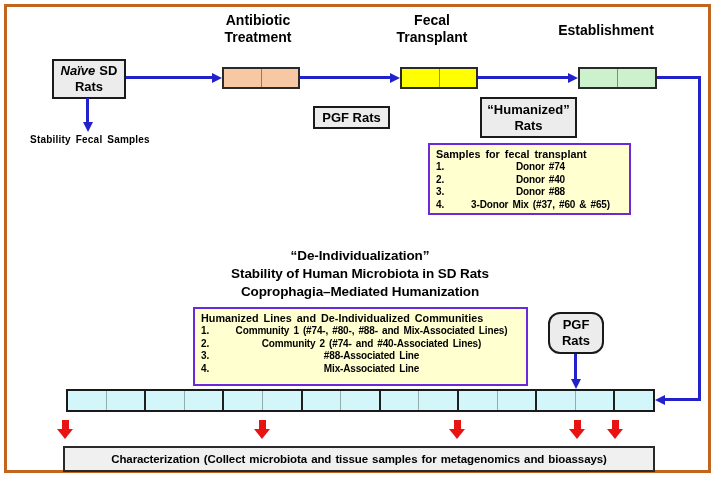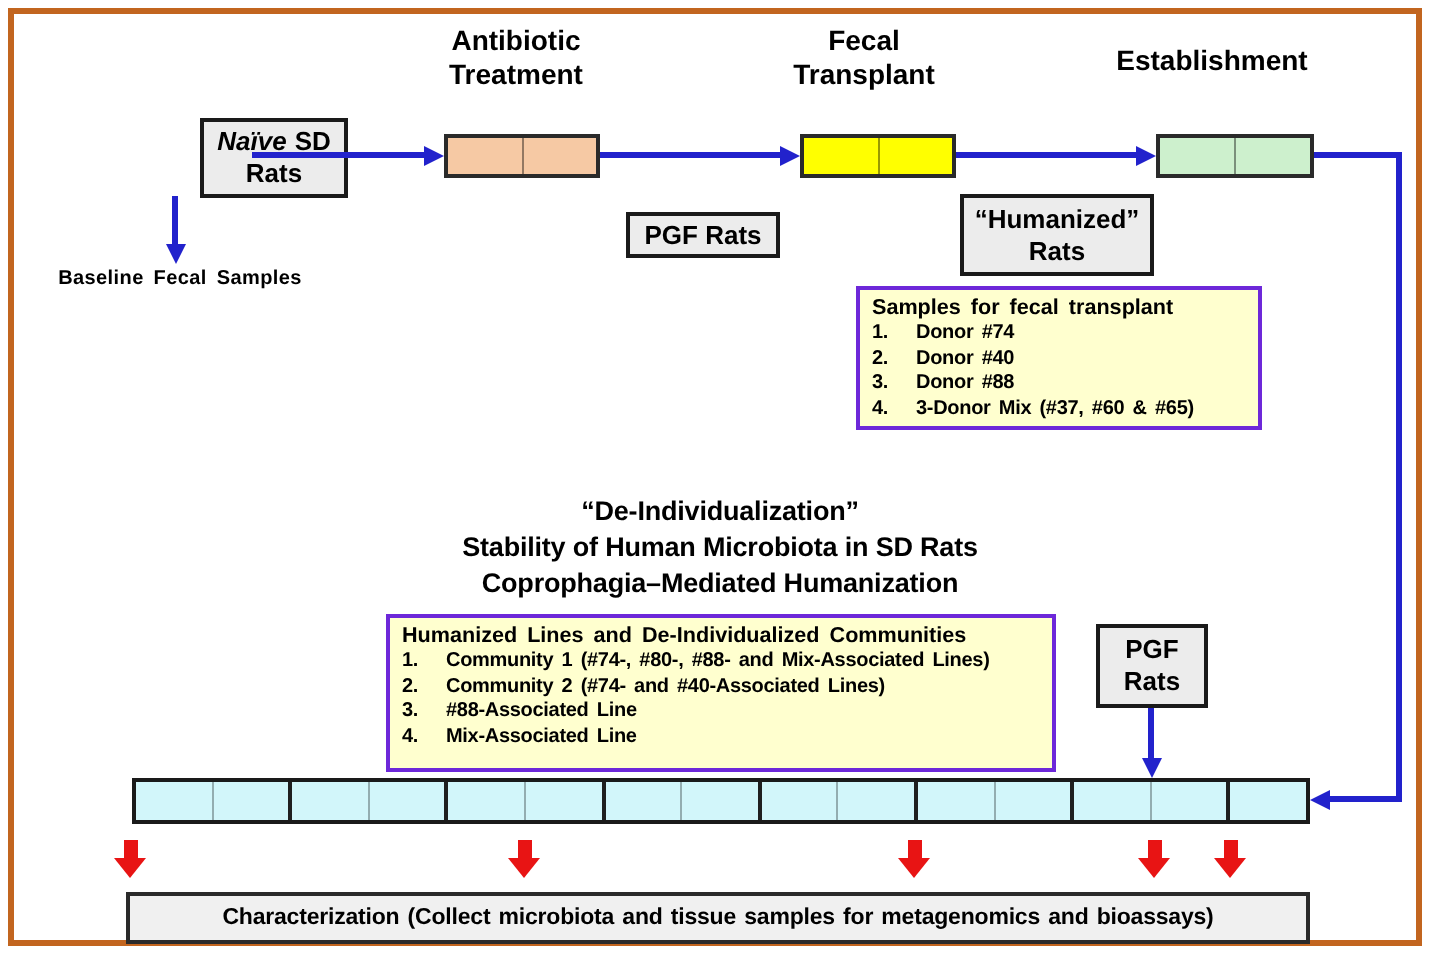--- a/index.html
+++ b/index.html
@@ -32,21 +32,21 @@
   .ah-down{position:absolute;width:0;height:0;border-left:5px solid transparent;
     border-right:5px solid transparent;border-top:10px solid var(--arrow_blue,#2222cc);}
   .small-label{position:absolute;font-size:10px;letter-spacing:0.2px;word-spacing:2px;}
   .panel{
     position:absolute;background:var(--panel_fill,#ffffcf);border:2px solid #6d28d9;
     box-sizing:border-box;padding:3px 6px 2px 6px;
   }
   .panel .panel-title{font-size:10.8px;line-height:13px;word-spacing:2px;}
   .panel-item{display:flex;font-size:10px;line-height:12.5px;letter-spacing:-0.15px;word-spacing:1.5px;white-space:nowrap;}
   .panel-item .num{width:22px;flex:none;}
-  .panel-item .txt{flex:1;}
+  .panel-item .txt{flex:1;text-align:center;}
   .section-title{position:absolute;text-align:center;font-size:13.5px;line-height:18px;letter-spacing:-0.1px;}
   .timeline{
     position:absolute;left:66px;top:389px;width:589px;height:23px;
     background:var(--timeline_fill,#d2f6fa);border:2px solid #1a1a1a;box-sizing:border-box;display:flex;
   }
   .timeline .cell{flex:1;}
   .timeline .cell:nth-child(even){border-left:1px solid #93adb0;}
   .timeline .cell:nth-child(odd){border-left:2px solid #1f1f1f;}
   .timeline .cell:first-child{border-left:none;}
   .red-arrows{position:absolute;left:0;top:0;width:721px;height:0;}
@@ -73,21 +73,21 @@
     <div>Transplant</div>
   </div>
   <div class="stage-label" style="left:198px;top:12px;width:120px;">
     <div>Antibiotic</div>
     <div>Treatment</div>
   </div>
   <div class="stage-label" style="left:540px;top:22px;width:132px;">
     <div>Establishment</div>
   </div>
 
-  <div class="gray-box" style="left:52px;top:59px;width:74px;height:40px;margin-left:48px;">
+  <div class="gray-box" style="left:52px;top:59px;width:74px;height:40px;">
     <div><span class="it">Naïve</span><span class="rest">SD</span></div>
     <div>Rats</div>
   </div>
 
   <div class="stage-box" style="left:222px;background:var(--stage_antibiotic_fill,#f6c9a4);">
     <div class="half"></div>
       <div class="half second"></div>
   </div>
   <div class="stage-box" style="left:400px;background:var(--stage_fecal_fill,#ffff00);">
     <div class="half"></div>
@@ -105,21 +105,21 @@
   <div class="hline" style="left:478px;top:76px;width:90px;"></div>
   <div class="ah-right" style="left:568px;top:72.5px;"></div>
 
   <div class="hline" style="left:657px;top:76px;width:44px;"></div>
   <div class="vline" style="left:698px;top:76px;height:325px;"></div>
   <div class="hline" style="left:664px;top:398px;width:37px;"></div>
   <div class="ah-left" style="left:655px;top:394.5px;"></div>
 
   <div class="vline" style="left:86px;top:98px;height:25px;"></div>
   <div class="ah-down" style="left:82.5px;top:122px;"></div>
-  <div class="small-label" style="left:20px;top:134px;width:140px;text-align:center;">Baseline Fecal Samples</div>
+  <div class="small-label" style="left:20px;top:134px;width:140px;text-align:center;">Stability Fecal Samples</div>
 
   <div class="gray-box" style="left:313px;top:106px;width:77px;height:23px;">
     <div>PGF Rats</div>
   </div>
 
   <div class="gray-box" style="left:480px;top:97px;width:97px;height:41px;">
     <div>“Humanized”</div>
     <div>Rats</div>
   </div>
 
@@ -166,21 +166,21 @@
           <span class="num">3.</span>
           <span class="txt">#88-Associated Line</span>
         </div>
         <div class="panel-item">
           <span class="num">4.</span>
           <span class="txt">Mix-Associated Line</span>
         </div>
       </div>
   </div>
 
-  <div class="gray-box" style="left:548px;top:312px;width:56px;height:42px;">
+  <div class="gray-box" style="left:548px;top:312px;width:56px;height:42px;border-radius:12px;">
     <div>PGF</div>
     <div>Rats</div>
   </div>
   <div class="vline" style="left:574px;top:354px;height:27px;"></div>
   <div class="ah-down" style="left:570.5px;top:379px;"></div>
 
   <div class="timeline">
       <div class="cell"></div>
       <div class="cell"></div>
       <div class="cell"></div>

